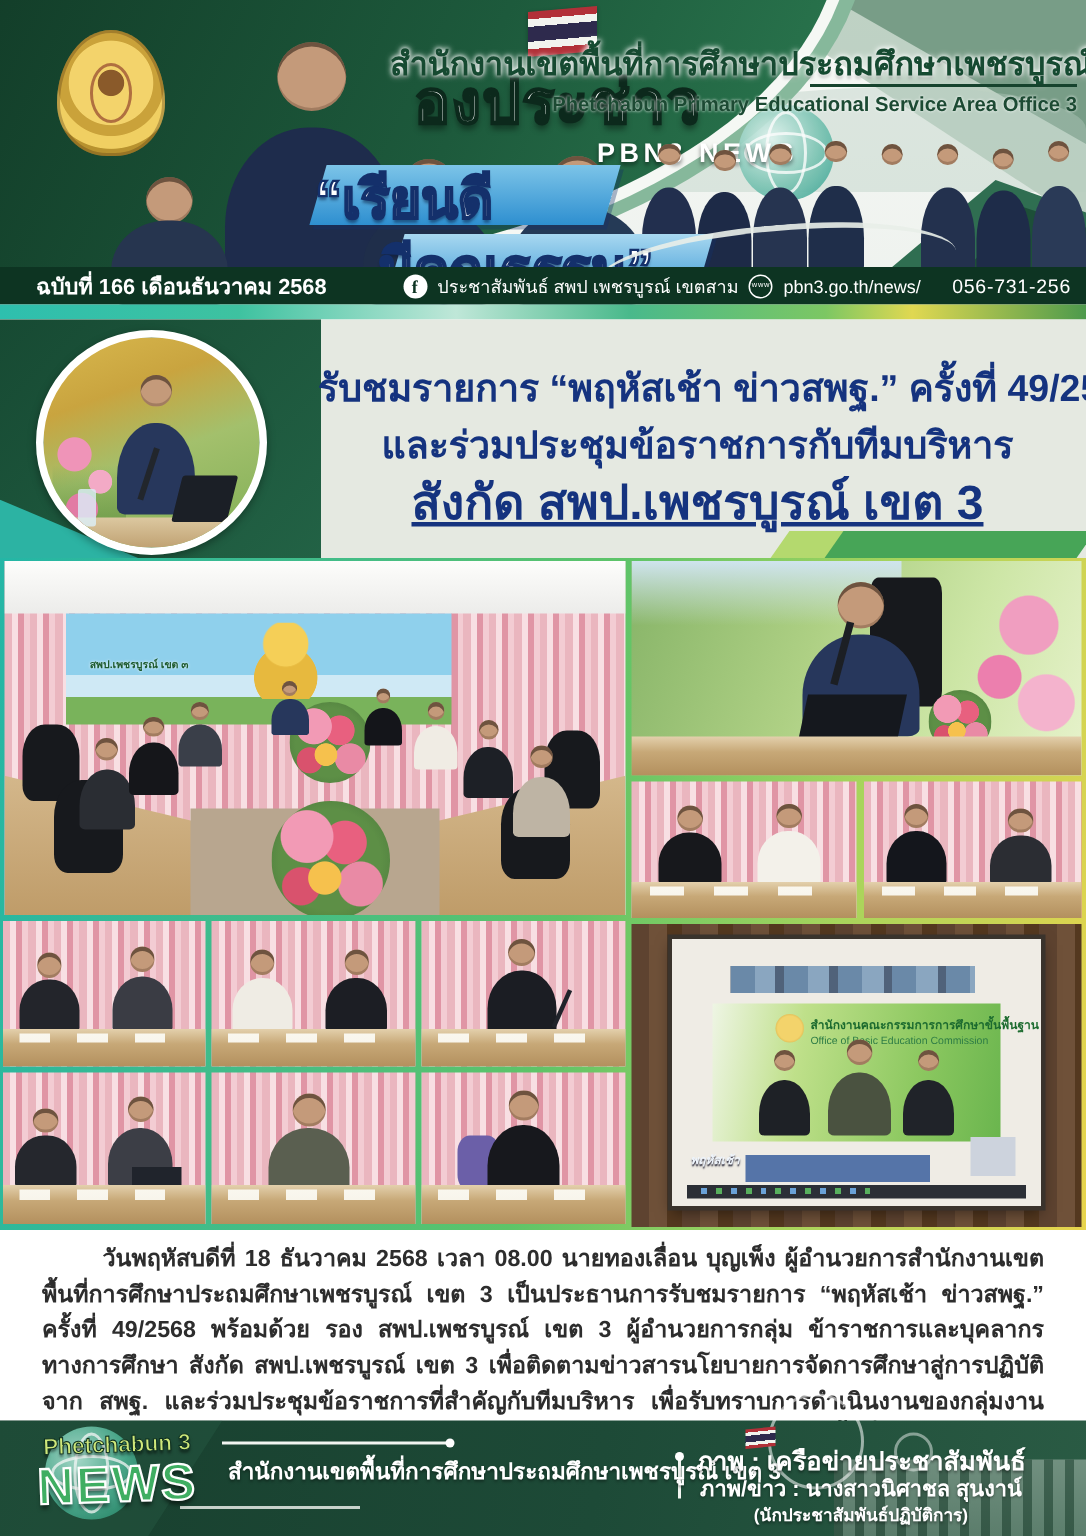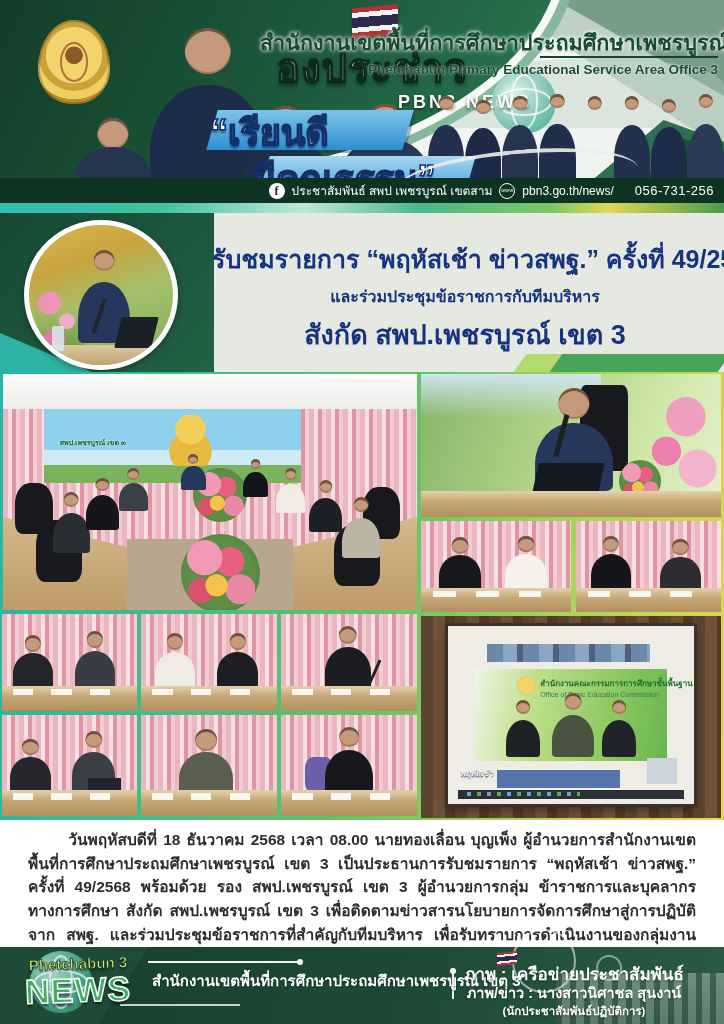--- a/index.html
+++ b/index.html
@@ -93,22 +93,22 @@
                radial-gradient(circle at 40% 80%,#e27ba4 0 16%,transparent 17%),
                linear-gradient(180deg,transparent 40%,#6e9b4a);}
   .cp-person{left:34%;top:18%;width:36%;height:66%;}
   .cp-laptop{left:62%;top:66%;width:26%;height:22%;background:#1b1f26;transform:skewX(-14deg);border-radius:2px;}
   .cp-glass{left:16%;top:72%;width:8%;height:18%;background:rgba(220,240,250,.8);border-radius:2px;}
   .cp-mic{left:47%;top:52%;width:3%;height:26%;background:#22262c;transform:rotate(18deg);}
   .cp-desk{left:0;top:86%;width:100%;height:14%;background:linear-gradient(#dcc8a0,#c0a273);}
   .hl-text{left:212px;top:24px;width:506px;height:120px;display:flex;flex-direction:column;justify-content:center;
     text-align:center;color:#15337f;font-weight:bold;}
   .hl-l1{font-size:25px;line-height:38px;white-space:nowrap;}
-  .hl-l2{font-size:16px;line-height:38px;}
-  .hl-l3{font-size:27px;line-height:38px;}
+  .hl-l2{font-size:25px;line-height:38px;}
+  .hl-l3{font-size:32px;line-height:38px;text-decoration:underline;}
 
   
   #collage{left:0;top:372px;width:724px;height:448px;
     background:linear-gradient(100deg,#24b6a6 0%,#45bd85 30%,#5ec468 52%,#a8d45c 75%,#e8d44d 100%);}
   .ph{position:absolute;overflow:hidden;background:#ddd;padding-left:36px;}
   .curtain{background:repeating-linear-gradient(90deg,#eab6bf 0 5px,#f8dfe3 5px 9px,#e095a5 9px 13px,#f3ccd3 13px 17px);}
   .deskstrip{position:absolute;left:0;bottom:0;width:100%;height:26%;
     background:linear-gradient(180deg,#e3d0ac,#c7a877 40%,#b3905e);}
   .papers{position:absolute;bottom:16%;left:8%;width:84%;height:7%;
     background:repeating-linear-gradient(90deg,#fdfdf8 0 18%,transparent 18% 34%);opacity:.9;}
@@ -244,20 +244,21 @@
     <div class="abs slogan">
       <div class="abs slog-arrow1"></div>
       <div class="abs slog-arrow2"></div>
       <div class="abs slog-t1">“เรียนดี</div>
       <div class="abs slog-t2">มีคุณธรรม”</div>
     </div>
 
     <div class="abs bar-swoosh"></div>
 
     <div class="abs issue-bar">
+      <span class="issue-text">ฉบับที่ 166 เดือนธันวาคม 2568</span>
       <span class="bar-right">
         <span class="fb-icon">f</span>
         <span class="bar-label">ประชาสัมพันธ์ สพป เพชรบูรณ์ เขตสาม</span>
         <span class="www-icon">www</span>
         <span class="bar-label">pbn3.go.th/news/</span>
         <span class="bar-phone">056-731-256</span>
       </span>
     </div>
   </div>
 

